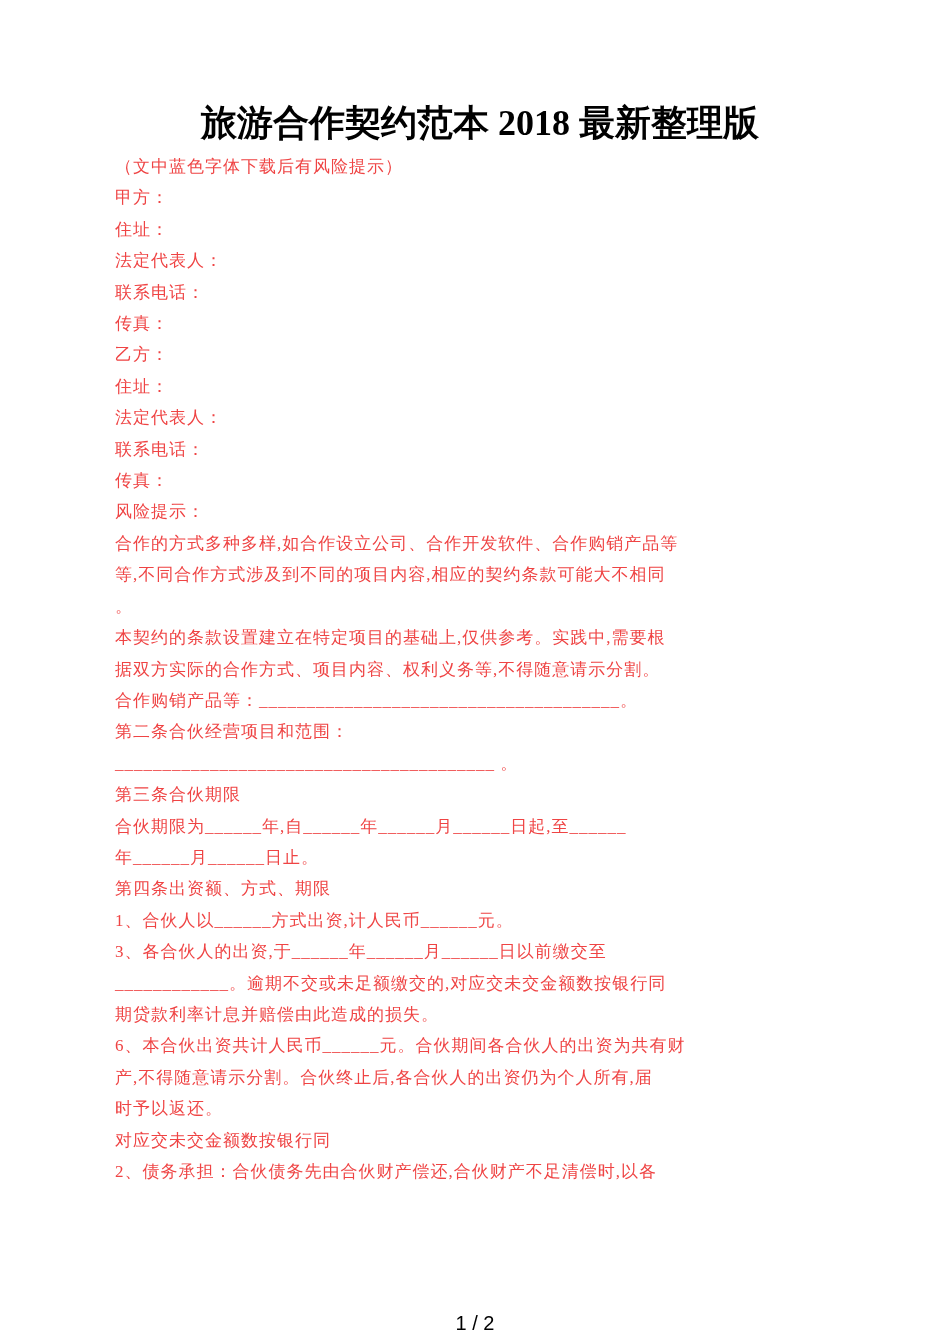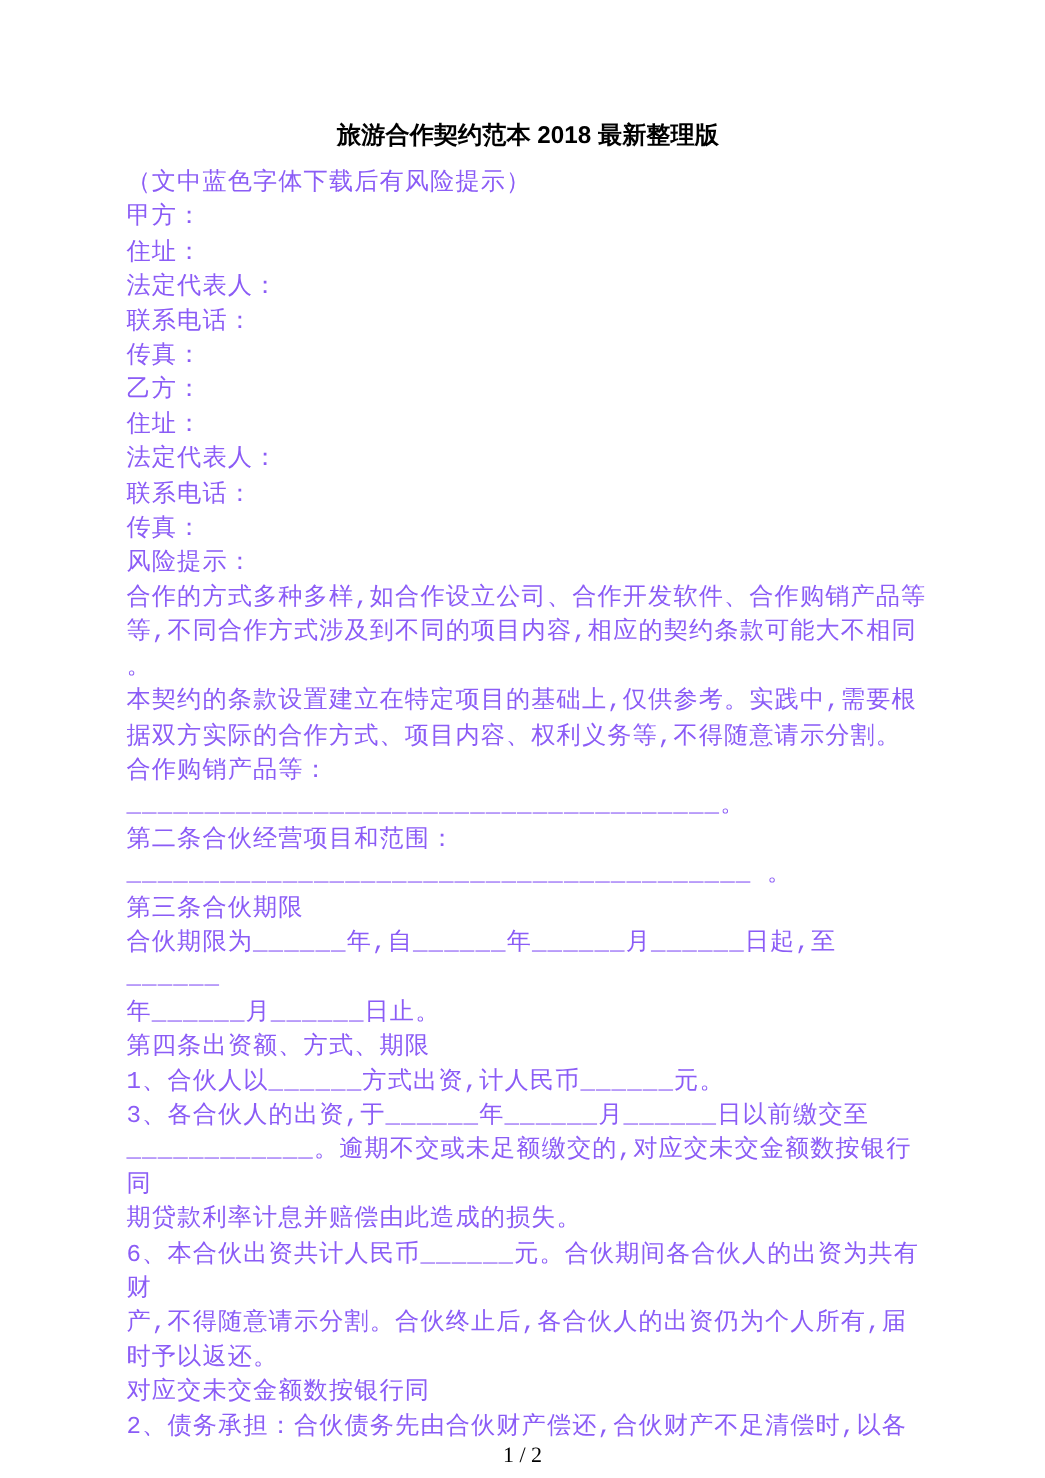--- a/index.html
+++ b/index.html
@@ -17,43 +17,42 @@
     overflow: hidden;
   }
   .content {
     position: absolute;
     left: 115px;
     top: 103px;
     width: 730px;
   }
   .doc-title {
     margin: 0 0 8px 0;
-    font-size: 22px;
+    font-size: 36px;
     line-height: 40px;
     font-weight: 700;
     text-align: center;
     color: #000000;
-    font-family: Liberation Sans, sans-serif;
+    font-family: Liberation Serif, serif;
   }
   .doc-lines { }
   .line {
-    font-size: 22px;
+    font-size: 17px;
     line-height: 31.4px;
     letter-spacing: 1px;
     white-space: pre-wrap;
-    color: #8b5cf6;
-    font-family: Liberation Mono, monospace;
+    color: #ef4444;
   }
   .footer {
     position: absolute;
     left: 0;
     top: 1312px;
     width: 100%;
     text-align: center;
-    font-family: Liberation Serif, serif;
+    font-family: Liberation Sans, sans-serif;
     font-size: 20px;
     color: #000000;
   }
 </style>
 </head>
 <body>
 
 <div class="page">
   <div class="content">
     <h1 class="doc-title">旅游合作契约范本 2018 最新整理版</h1>

